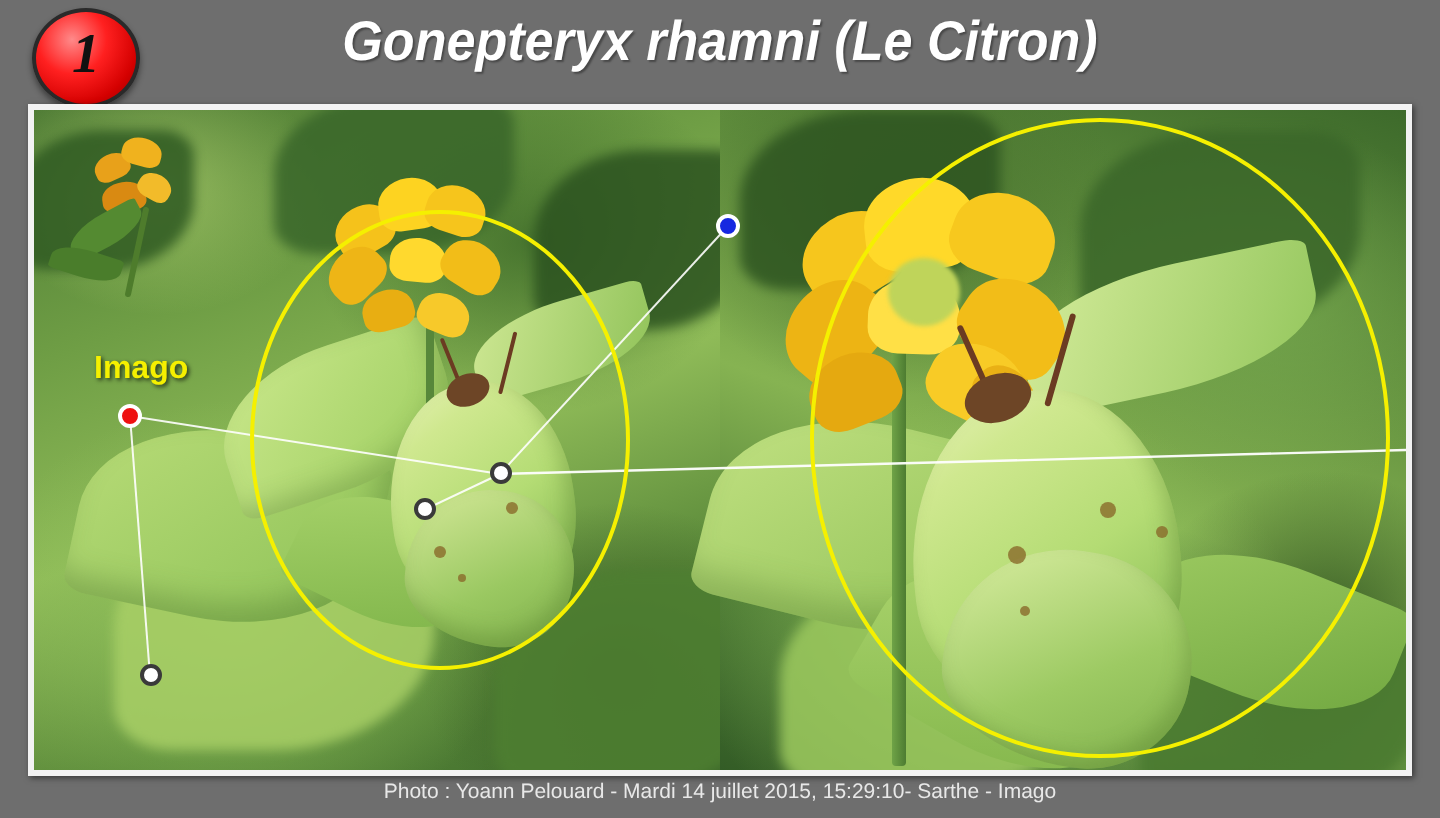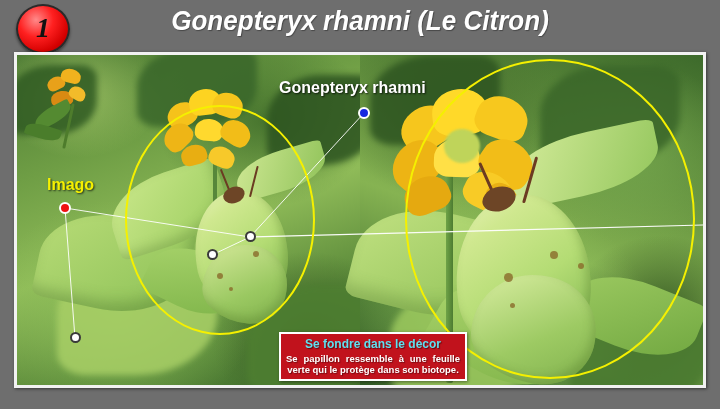--- a/index.html
+++ b/index.html
@@ -235,26 +235,22 @@
 
         <div class="ellipse" style="left:108px;top:50px;width:190px;height:230px;"></div>
         <div class="ellipse" style="left:388px;top:4px;width:290px;height:320px;"></div>
 
         <div class="dot blue" style="left:341px;top:52px;"></div>
         <div class="dot red" style="left:42px;top:147px;"></div>
         <div class="dot white" style="left:228px;top:176px;"></div>
         <div class="dot white" style="left:190px;top:194px;"></div>
         <div class="dot white" style="left:53px;top:277px;"></div>
 
-        <div class="lbl lbl-white" style="left:262px;top:24px;">Gonepteryx rhamni</div>
         <div class="lbl lbl-yellow" style="left:30px;top:121px;">Imago</div>
       </div>
 
-      <div class="infobox" style="left:262px;top:277px;">
-        <h4>Se fondre dans le décor</h4>
-        <p>Se papillon ressemble à une feuille verte qui le protège dans son biotope.</p>
-      </div>
 
     </div>
   </div>
 
+  <div class="caption">Photo : Yoann Pelouard - Mardi 14 juillet 2015, 15:29:10- Sarthe - Imago</div>
 
 </div>
 
 </body></html>

